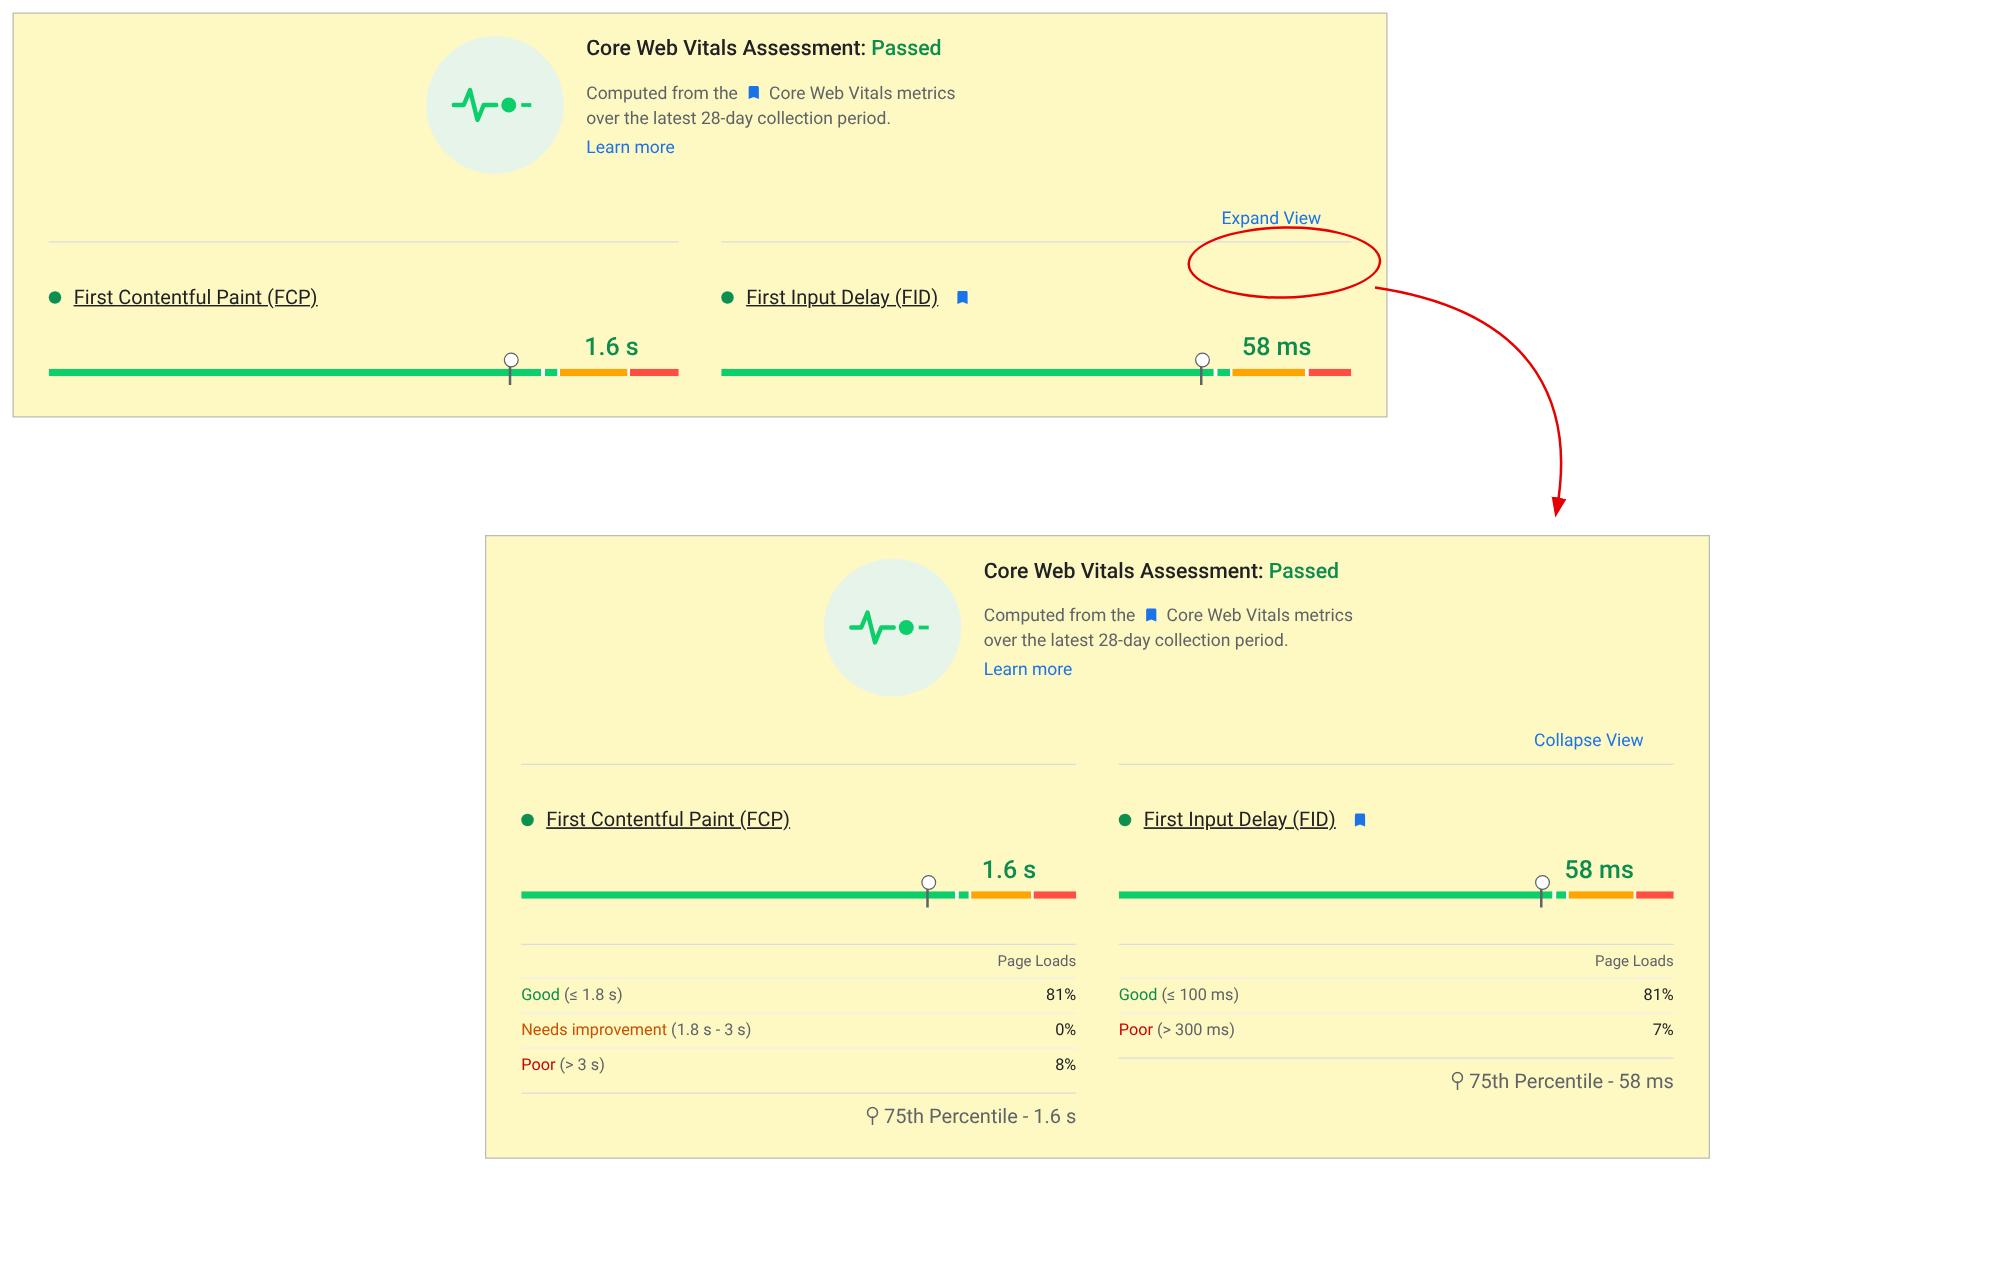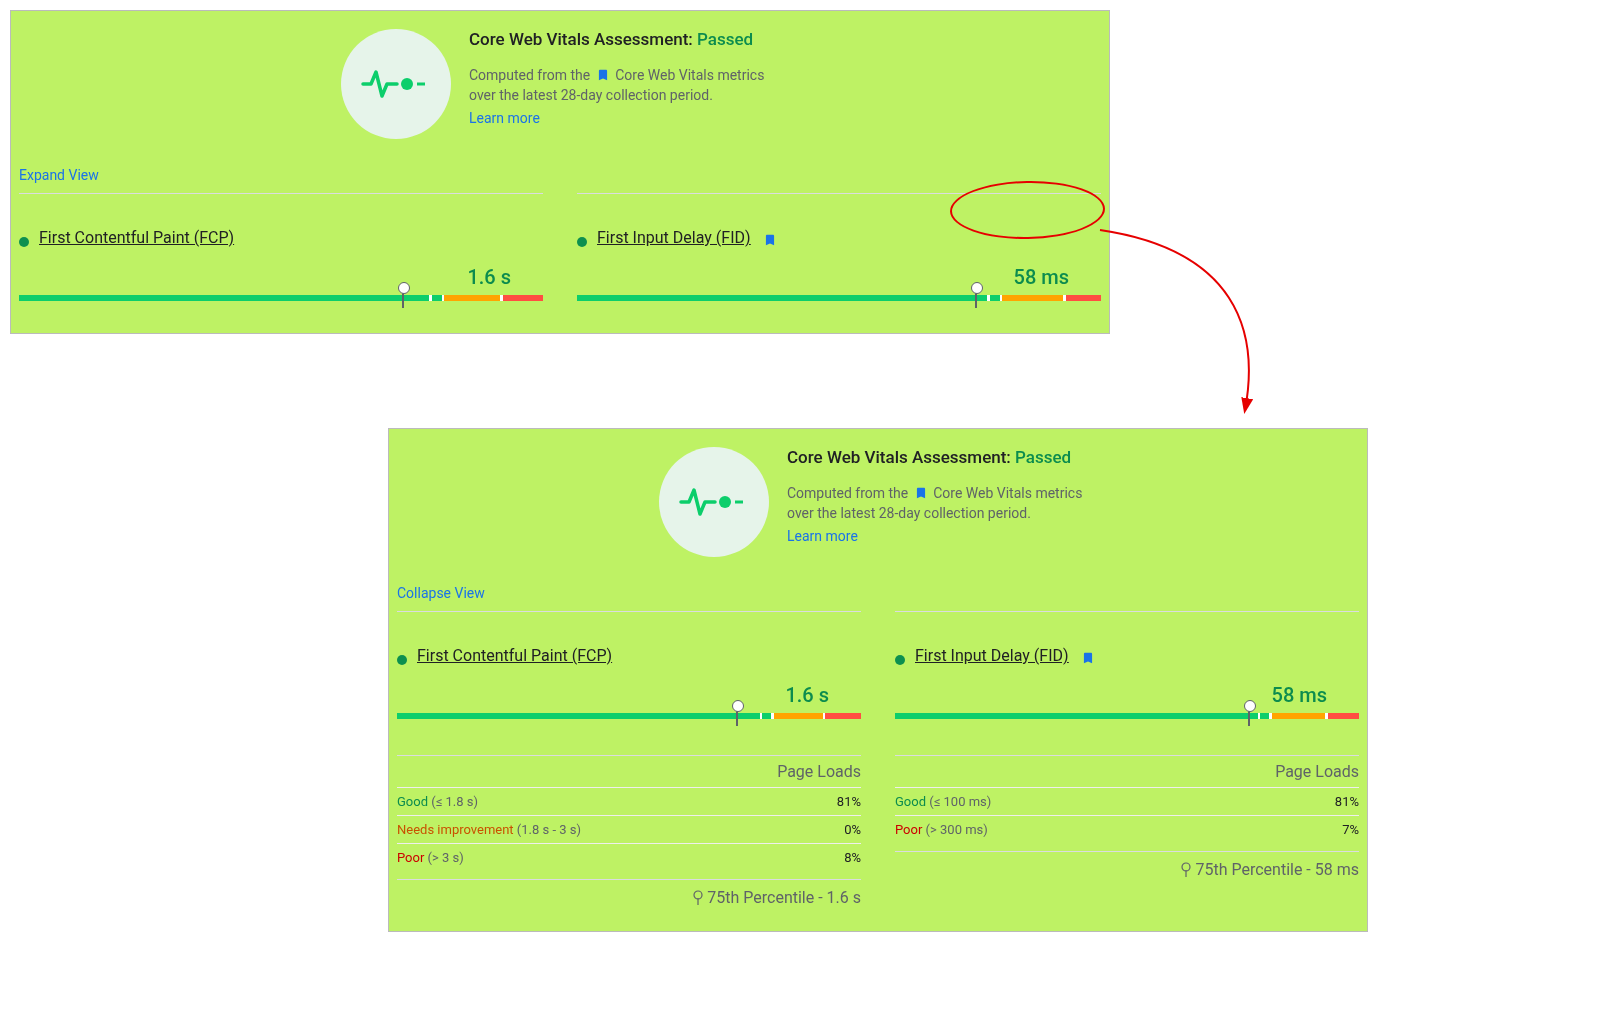--- a/index.html
+++ b/index.html
@@ -20,64 +20,64 @@
     font-size: 14px;
     color: #202124;
     background: #fff;
     width: 1598px;
     height: 1028px;
     position: relative;
   }
   .panel {
     position: absolute;
     border: 1px solid #bbb;
-    background: #bef264;
-    padding: 18px 8px 24px;
+    background: #fef9c3;
+    padding: 18px 28px 24px;
   }
   .header {
     display: flex;
     justify-content: center;
     gap: 18px;
   }
   .activity-circle {
     width: 110px; height: 110px; border-radius: 50%;
     background: #e6f4ea;
     display: flex; align-items: center; justify-content: center;
     flex: 0 0 auto;
   }
   .header-text { max-width: 310px; }
   .assessment-title { font-size: 17px; font-weight: 500; margin: 0 0 6px; }
   .passed { color: var(--green-txt); }
   .header-sub { color: var(--gray-text); line-height: 1.45; margin: 16px 0 4px; }
   .learn-more { color: var(--blue); text-decoration: none; }
   .bookmark-icon { display:inline-block; width:14px; height:14px; vertical-align:-2px; margin:0 2px; }
-  .toggle-row { margin-top: 28px; text-align: left; padding-right: 24px; }
+  .toggle-row { margin-top: 28px; text-align: right; padding-right: 24px; }
   .toggle-link { color: var(--blue); text-decoration:none; font-size:14px; }
   .metrics { display: flex; gap: 34px; margin-top: 10px; }
   .metric-card { flex:1 1 0; border-top:1px solid var(--border); padding-top: 34px; position:relative; }
-  .metric-head { display:flex; align-items:flex-end; gap:10px;text-decoration:underline; }
+  .metric-head { display:flex; align-items:center; gap:10px;text-decoration:underline; }
   .dot { width:10px; height:10px; border-radius:50%; background: var(--green); display:inline-block; }
   .metric-name { font-size:16px; text-decoration: underline; color:#202124; }
   .metric-value { font-size:20px; font-weight:500; color: var(--green-txt); text-align:right; margin:18px 0 6px; padding-right: 32px;}
   .bar-wrap { position:relative; height:14px; }
   .bar { display:flex; height:6px; border-radius:0; overflow:hidden; }
   .seg-g { background: #0cce6b; }
   .seg-o { background: var(--orange); }
   .seg-r { background: var(--red); }
   .marker {
     position:absolute; top:-7px; width:2px; height:20px; background:#5f6368;
   }
   .marker::before {
     content:''; position:absolute; top:-6px; left:-4px;
     width:10px; height:10px; border-radius:50%; background:#fff;
     border:1px solid #5f6368;
   }
   
   .dist { border-top:1px solid var(--border); margin-top:28px; }
-  .dist-head { font-size:16px; color:var(--gray-text); text-align:right; padding:6px 0; }
+  .dist-head { font-size:12px; color:var(--gray-text); text-align:right; padding:6px 0; }
   .dist-row { display:flex; justify-content:space-between; border-top:1px solid #eee; padding:6px 0; font-size:13px; }
   .dist-row:first-child { border-top:none; }
   .label-good { color: var(--green-txt); }
   .label-ni   { color: var(--orange-txt); }
   .label-poor { color: var(--red-txt); }
   .range { color: var(--gray-text); margin-top: 26px; }
   .percentile { border-top:1px solid var(--border); margin-top:8px; padding-top:8px; font-size:16px; color:var(--gray-text); display:flex; justify-content:flex-end; align-items:center; gap:4px;}
   
   .annot { position:absolute; pointer-events:none; }
   .ellipse {

